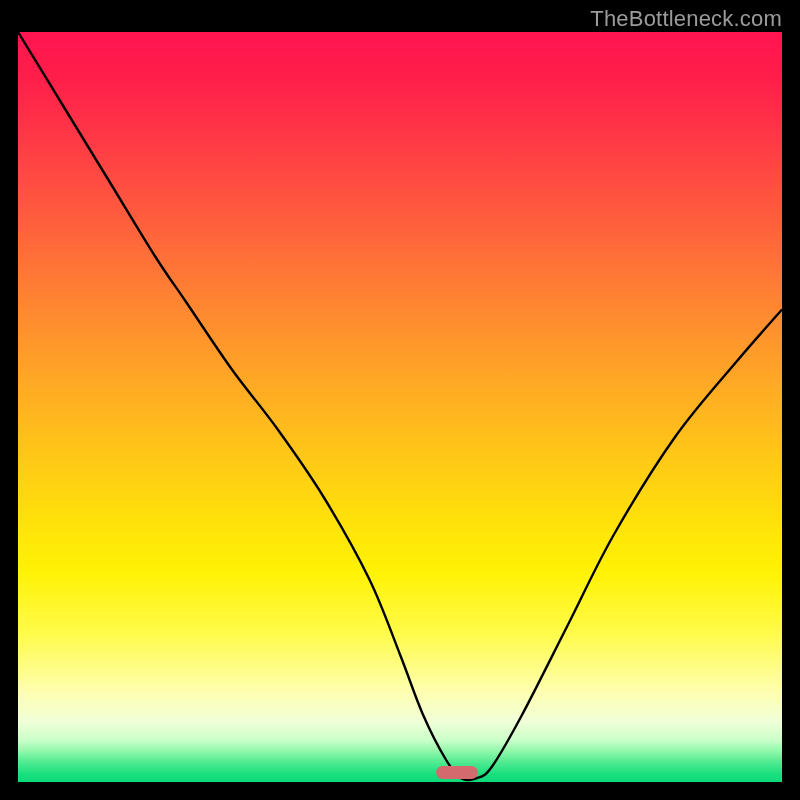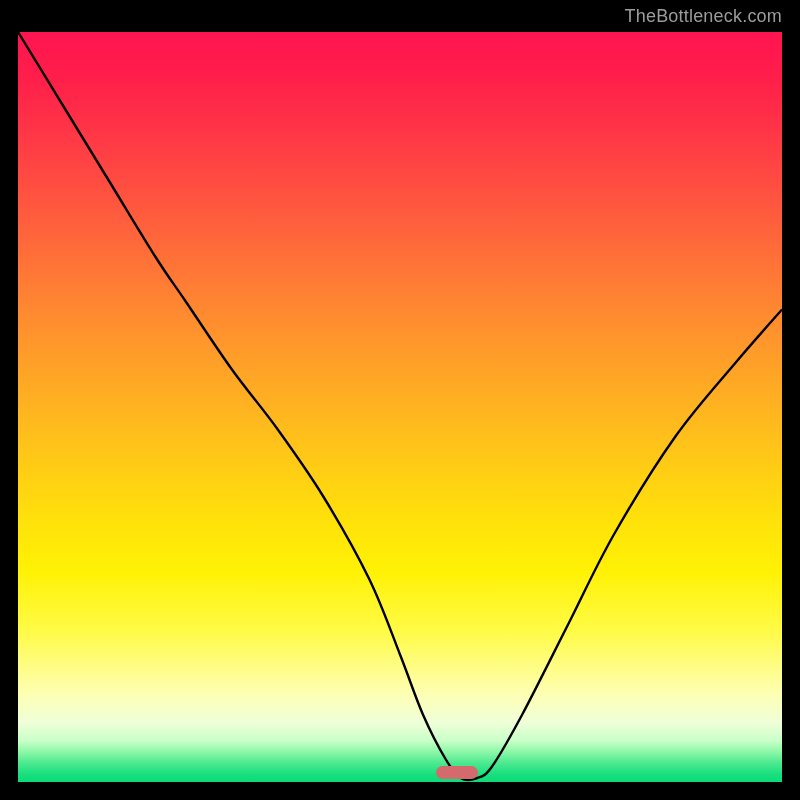--- a/index.html
+++ b/index.html
@@ -43,21 +43,21 @@
       #4be98f 97.5%,
       #18df7d 99%,
       #0ddb78 100%
     );
   }
   .watermark {
     position: absolute;
     top: 6px;
     right: 18px;
     color: #9b9b9b;
-    font-size: 18px;
+    font-size: 22px;
     font-weight: 500;
     letter-spacing: 0.2px;
     user-select: none;
   }
   svg.curve {
     position: absolute;
     top: 0;
     left: 0;
   }
   .minmarker {

